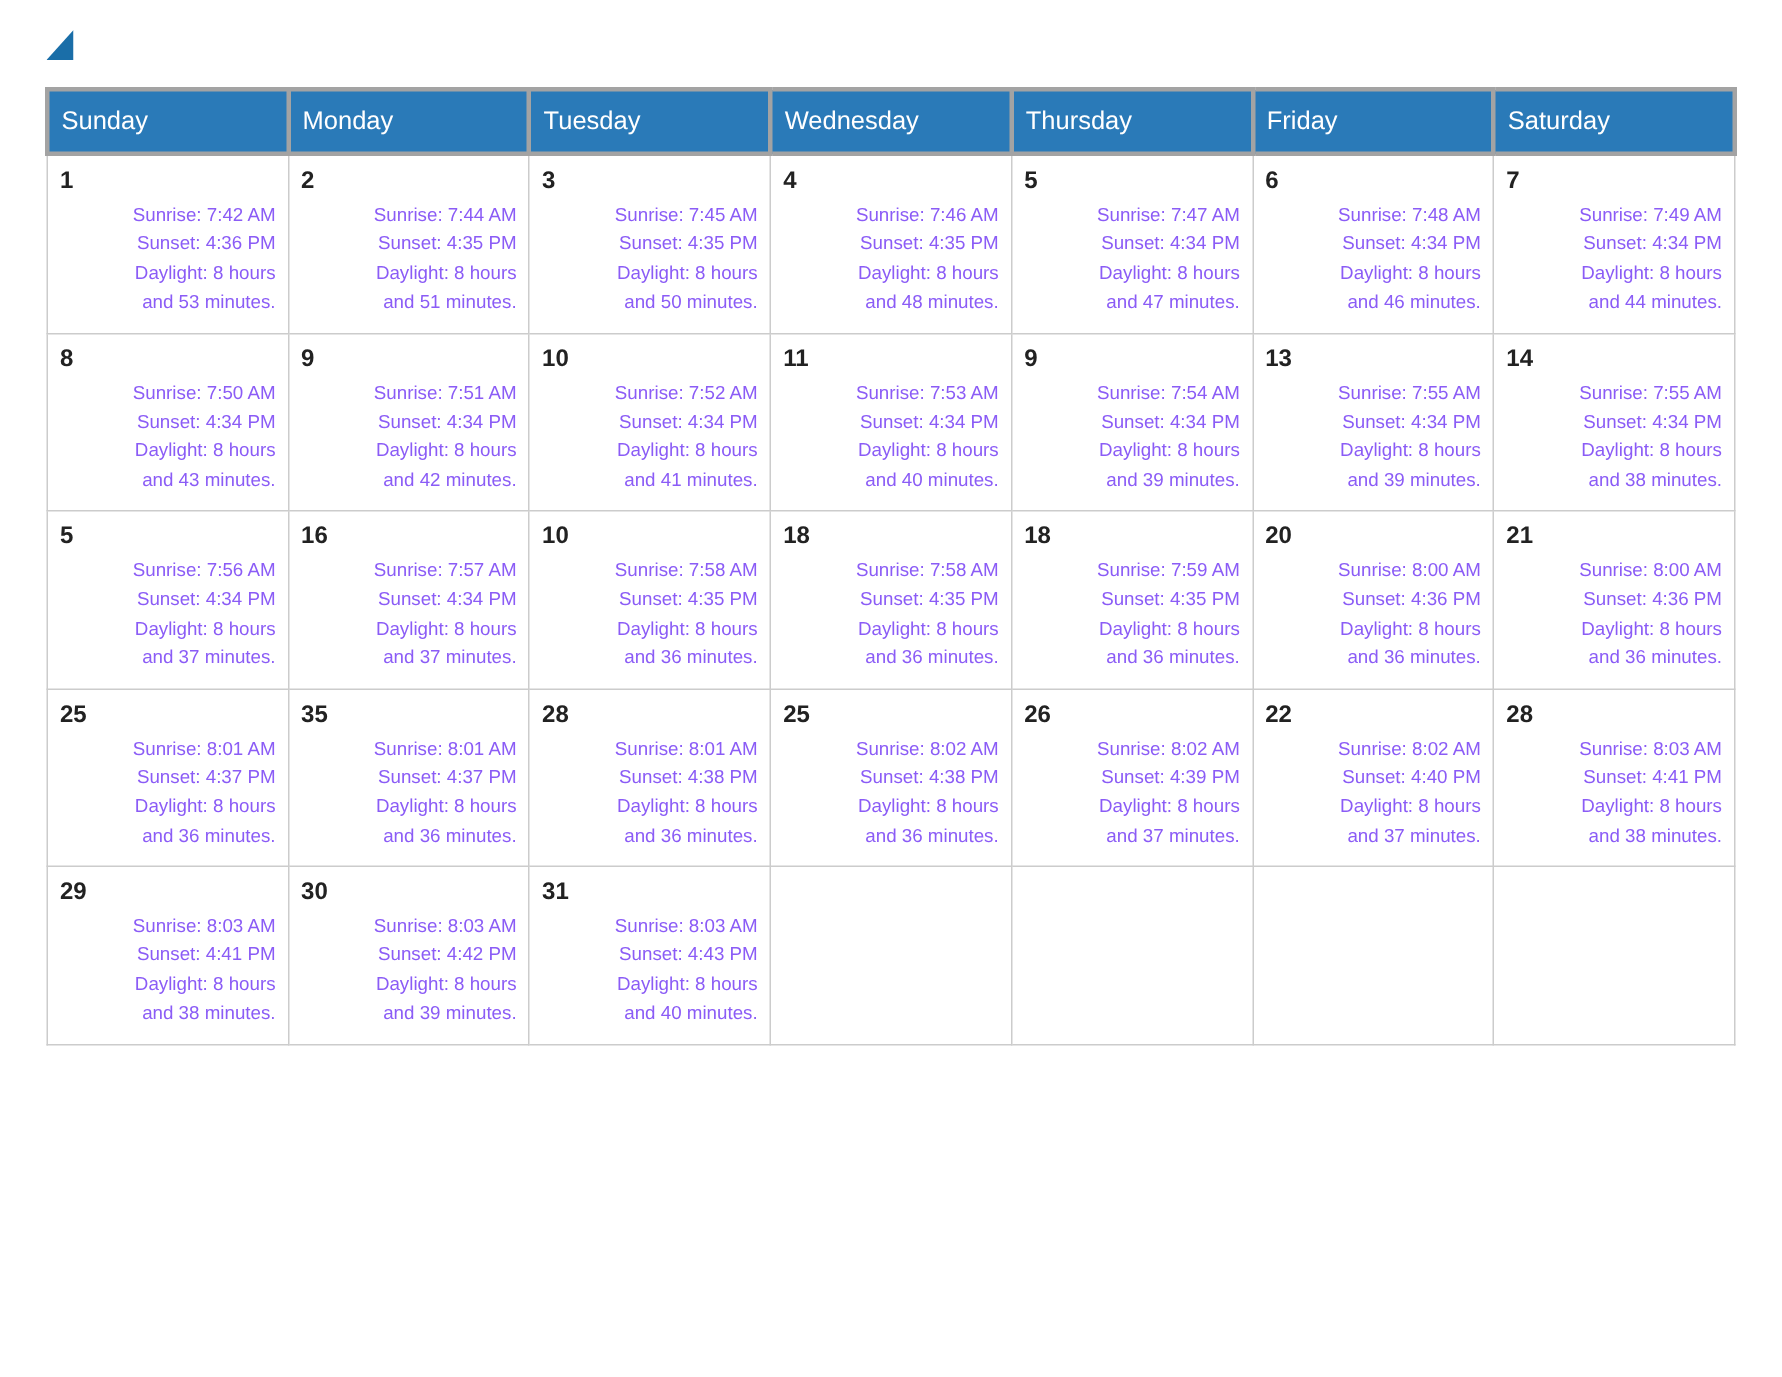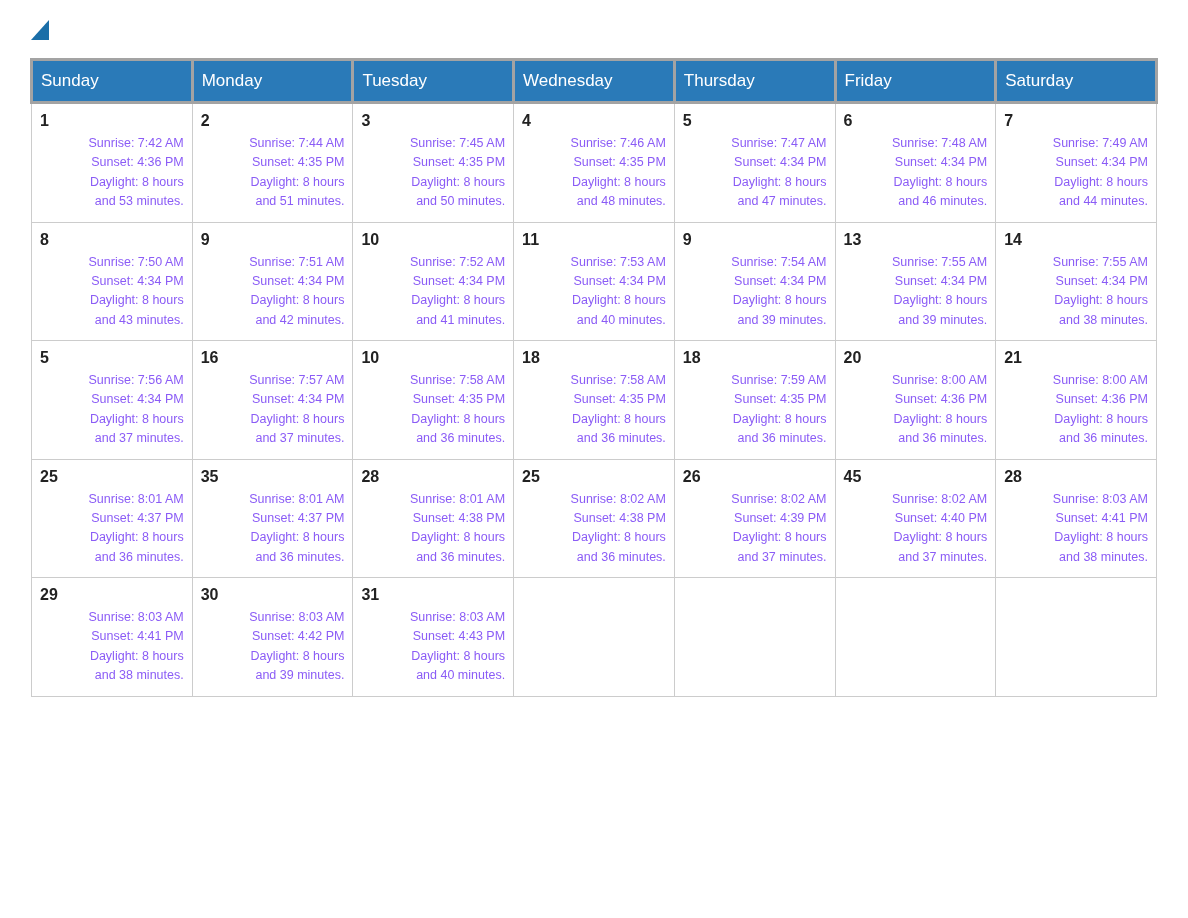--- a/index.html
+++ b/index.html
@@ -244,21 +244,21 @@
         </td>
         <td>
           <span class="day-number">25</span>
         <div class="day-info">Sunrise: 8:02 AM<br>Sunset: 4:38 PM<br>Daylight: 8 hours<br>and 36 minutes.</div>
         </td>
         <td>
           <span class="day-number">26</span>
         <div class="day-info">Sunrise: 8:02 AM<br>Sunset: 4:39 PM<br>Daylight: 8 hours<br>and 37 minutes.</div>
         </td>
         <td>
-          <span class="day-number">45</span>
+          <span class="day-number">22</span>
         <div class="day-info">Sunrise: 8:02 AM<br>Sunset: 4:40 PM<br>Daylight: 8 hours<br>and 37 minutes.</div>
         </td>
         <td>
           <span class="day-number">28</span>
         <div class="day-info">Sunrise: 8:03 AM<br>Sunset: 4:41 PM<br>Daylight: 8 hours<br>and 38 minutes.</div>
         </td>
       </tr>
       <tr>
         <td>
           <span class="day-number">29</span>

